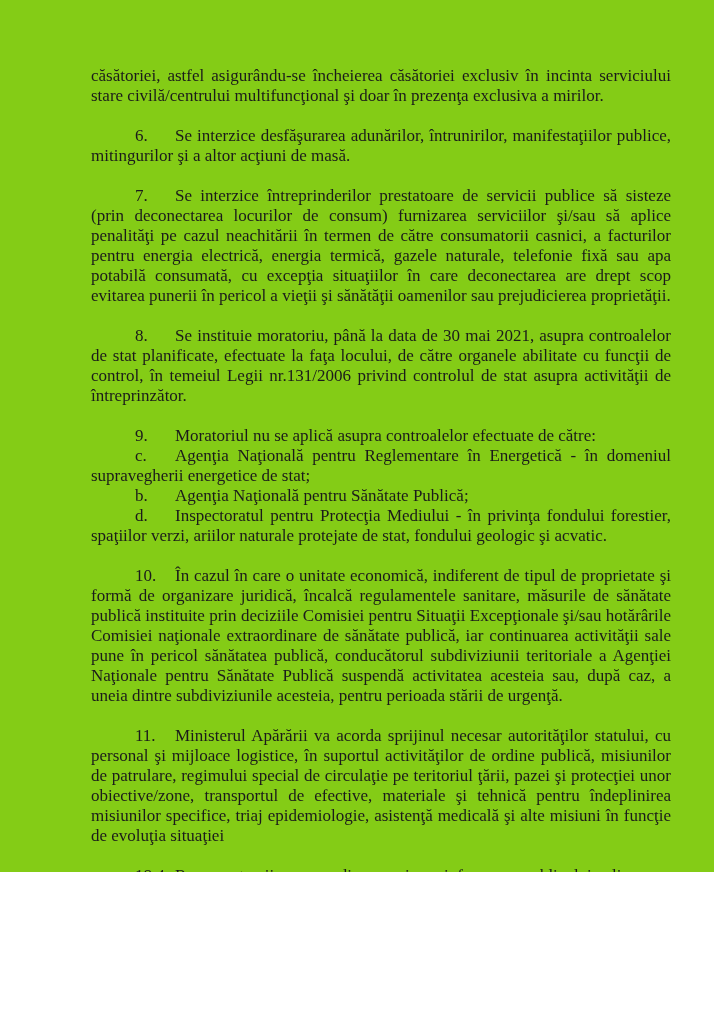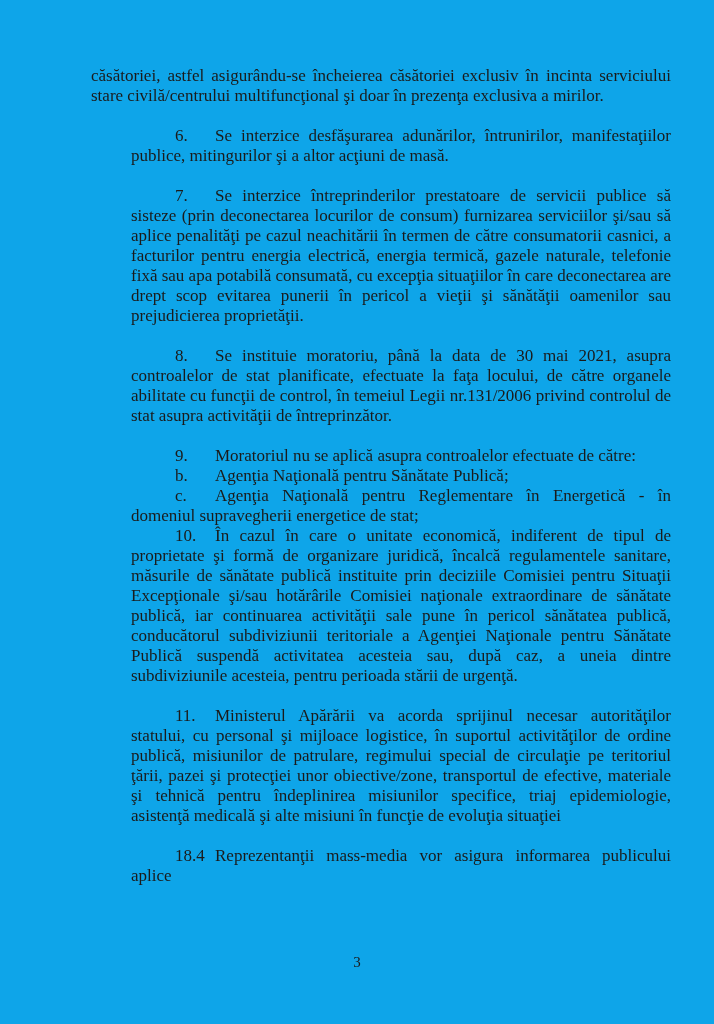--- a/index.html
+++ b/index.html
@@ -3,40 +3,39 @@
 <meta charset="utf-8">
 <style>
   html, body {
     margin: 0;
     padding: 0;
     background: #ffffff;
   }
   .page {
     position: relative;
     width: 714px;
-    height: 1024px;
-    background: #0ea5e9;
+    height: 872px;
+    background: #84cc16;
     box-sizing: border-box;
     padding: 66px 43px 12px 91px;
     font-family: "Liberation Serif", serif;
     color: #1b1b1b;
     overflow: hidden;
   }
   p.para {
     margin: 0;
     font-size: 17px;
     line-height: 20px;
     text-align: justify;
   }
   p.sp {
     margin-bottom: 20px;
   }
   p.numbered {
     text-indent: 44px;
-    margin-left: 40px;
   }
   .num {
     display: inline-block;
     width: 40px;
     text-indent: 0;
   }
   .pagenum {
     position: absolute;
     top: 953px;
     left: 0;
@@ -56,24 +55,25 @@
 
   <p class="para numbered sp"><span class="num">6.</span><span>Se interzice desfăşurarea adunărilor, întrunirilor, manifestaţiilor publice, mitingurilor şi a altor acţiuni de masă.</span></p>
 
   <p class="para numbered sp"><span class="num">7.</span><span>Se interzice întreprinderilor prestatoare de servicii publice să sisteze (prin deconectarea locurilor de consum) furnizarea serviciilor şi/sau să aplice penalităţi pe cazul neachitării în termen de către consumatorii casnici, a facturilor pentru energia electrică, energia termică, gazele naturale, telefonie fixă sau apa potabilă consumată, cu excepţia situaţiilor în care deconectarea are drept scop evitarea punerii în pericol a vieţii şi sănătăţii oamenilor sau prejudicierea proprietăţii.</span></p>
 
   <p class="para numbered sp"><span class="num">8.</span><span>Se instituie moratoriu, până la data de 30 mai 2021, asupra controalelor de stat planificate, efectuate la faţa locului, de către organele abilitate cu funcţii de control, în temeiul Legii nr.131/2006 privind controlul de stat asupra activităţii de întreprinzător.</span></p>
 
   <p class="para numbered"><span class="num">9.</span><span>Moratoriul nu se aplică asupra controalelor efectuate de către:</span></p>
 
 
+  <p class="para numbered"><span class="num">c.</span><span>Agenţia Naţională pentru Reglementare în Energetică - în domeniul supravegherii energetice de stat;</span></p>
+
   <p class="para numbered"><span class="num">b.</span><span>Agenţia Naţională pentru Sănătate Publică;</span></p>
 
-  <p class="para numbered"><span class="num">c.</span><span>Agenţia Naţională pentru Reglementare în Energetică - în domeniul supravegherii energetice de stat;</span></p>
-
+  <p class="para numbered sp"><span class="num">d.</span><span>Inspectoratul pentru Protecţia Mediului - în privinţa fondului forestier, spaţiilor verzi, ariilor naturale protejate de stat, fondului geologic şi acvatic.</span></p>
 
   <p class="para numbered sp"><span class="num">10.</span><span>În cazul în care o unitate economică, indiferent de tipul de proprietate şi formă de organizare juridică, încalcă regulamentele sanitare, măsurile de sănătate publică instituite prin deciziile Comisiei pentru Situaţii Excepţionale şi/sau hotărârile Comisiei naţionale extraordinare de sănătate publică, iar continuarea activităţii sale pune în pericol sănătatea publică, conducătorul subdiviziunii teritoriale a Agenţiei Naţionale pentru Sănătate Publică suspendă activitatea acesteia sau, după caz, a uneia dintre subdiviziunile acesteia, pentru perioada stării de urgenţă.</span></p>
 
   <p class="para numbered sp"><span class="num">11.</span><span>Ministerul Apărării va acorda sprijinul necesar autorităţilor statului, cu personal şi mijloace logistice, în suportul activităţilor de ordine publică, misiunilor de patrulare, regimului special de circulaţie pe teritoriul ţării, pazei şi protecţiei unor obiective/zone, transportul de efective, materiale şi tehnică pentru îndeplinirea misiunilor specifice, triaj epidemiologie, asistenţă medicală şi alte misiuni în funcţie de evoluţia situaţiei</span></p>
 
 
   <p class="para numbered"><span class="num">18.4</span><span>Reprezentanţii mass-media vor asigura informarea publicului aplice</span></p>
 
   <div class="pagenum">3</div>
 

